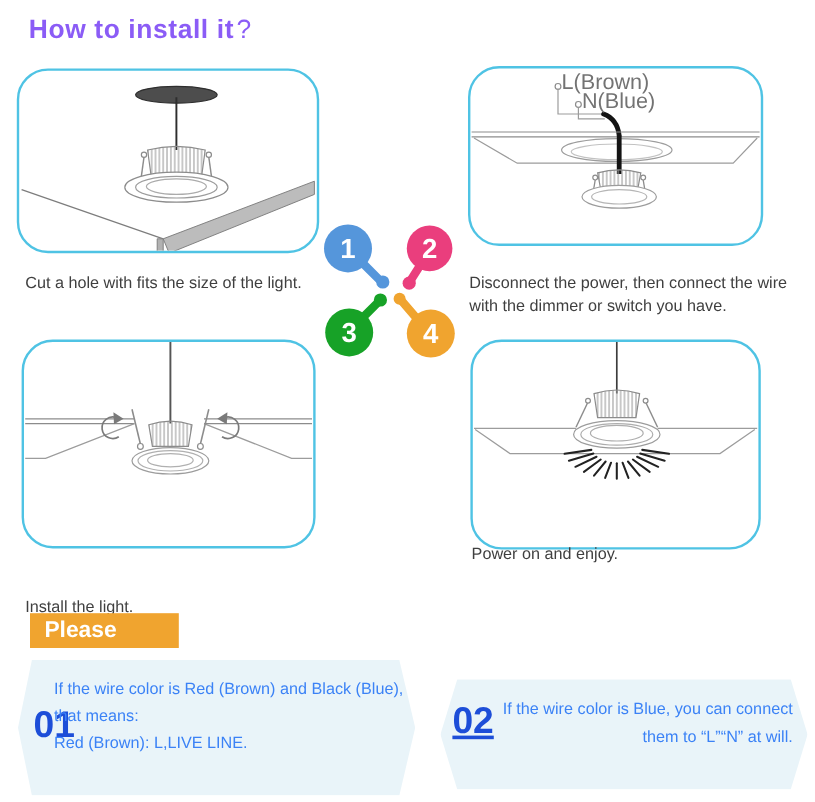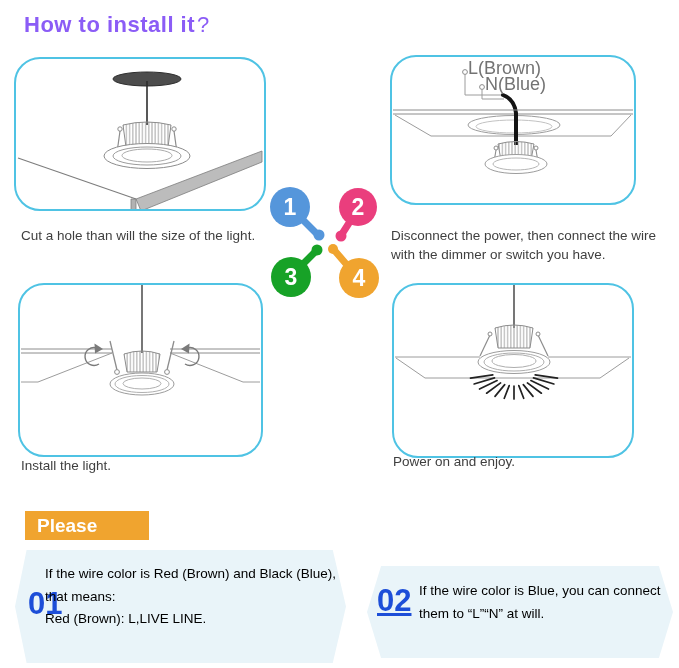--- a/index.html
+++ b/index.html
@@ -19,21 +19,21 @@
   #panel1{left:14px;top:57px;width:252px;height:154px;}
   #panel2{left:390px;top:55px;width:246px;height:150px;}
   #panel3{left:18px;top:283px;width:245px;height:174px;}
   #panel4{left:392px;top:283px;width:242px;height:175px;}
   .panel svg{display:block;width:100%;height:100%;}
   .caption{
     position:absolute;font-size:13.5px;color:#3f3f3f;line-height:19px;
   }
   #cap1{left:21px;top:226px;}
   #cap2{left:391px;top:226px;width:300px;}
-  #cap3{left:21px;top:456px;}
+  #cap3{left:21px;top:496px;}
   #cap4{left:393px;top:452px;}
   .wlabel{position:absolute;font-size:18px;color:#737373;}
   #wlabelL{left:76px;top:1px;}
   #wlabelN{left:93px;top:17px;}
   .panel-note{
     position:absolute;left:7px;top:128px;font-size:11px;color:#555;
     white-space:nowrap;letter-spacing:-0.2px;
   }
   #bubbles{position:absolute;left:258px;top:178px;width:134px;height:130px;z-index:5;}
   .bubble-num{font-size:23px;font-weight:bold;}
@@ -50,24 +50,24 @@
   #notebox2{
     left:367px;top:566px;width:306px;height:92px;
     clip-path:polygon(4.6% 0,95.4% 0,100% 50%,95.4% 100%,4.6% 100%,0 50%);
   }
   .note-num{
     position:absolute;font-size:31px;font-weight:bold;color:#1d4ed8;z-index:6;
   }
   #notenum1{left:28px;top:586px;}
   #notenum2{left:377px;top:583px;text-decoration:underline;}
   .note-text{
-    position:absolute;font-size:13.5px;color:#000000;line-height:22.5px;z-index:6;
+    position:absolute;font-size:13.5px;color:#3b82f6;line-height:22.5px;z-index:6;
   }
   #notetext1{left:45px;top:563px;}
-  #notetext2{left:419px;top:580px;}
+  #notetext2{left:419px;top:580px;text-align:right;}
 </style>
 </head>
 <body>
 
 <div class="title">
   <span>How to install it</span><span class="qmark">?</span>
 </div>
 
 <div class="panel" id="panel1">
   <svg viewBox="0 0 248 150">
@@ -209,21 +209,21 @@
       <line x1="115.2" y1="100.6" x2="110.3" y2="113.3"></line>
       <line x1="110.7" y1="99.6" x2="101.0" y2="111.4"></line>
       <line x1="106.6" y1="97.9" x2="92.6" y2="108.2"></line>
       <line x1="103.1" y1="95.6" x2="85.5" y2="104.0"></line>
       <line x1="100.5" y1="92.9" x2="80.1" y2="99.0"></line>
       <line x1="98.8" y1="89.9" x2="76.5" y2="93.2"></line>
     </g>
   </svg>
 </div>
 
-<div class="caption" id="cap1">Cut a hole than will the size of the light.</div>
+<div class="caption" id="cap1">Cut a hole with fits the size of the light.</div>
 <div class="caption" id="cap2">
   <div>Disconnect the power, then connect the wire</div>
   <div>with the dimmer or switch you have.</div>
 </div>
 <div class="caption" id="cap3">Install the light.</div>
 <div class="caption" id="cap4">Power on and enjoy.</div>
 
 <svg id="bubbles" viewBox="0 0 134 130">
   <line x1="46" y1="43" x2="58" y2="55" stroke-width="7" stroke-linecap="round" stroke="#5596db"></line>
   <line x1="91" y1="45" x2="84" y2="56" stroke-width="7" stroke-linecap="round" stroke="#ea3e7d"></line>

